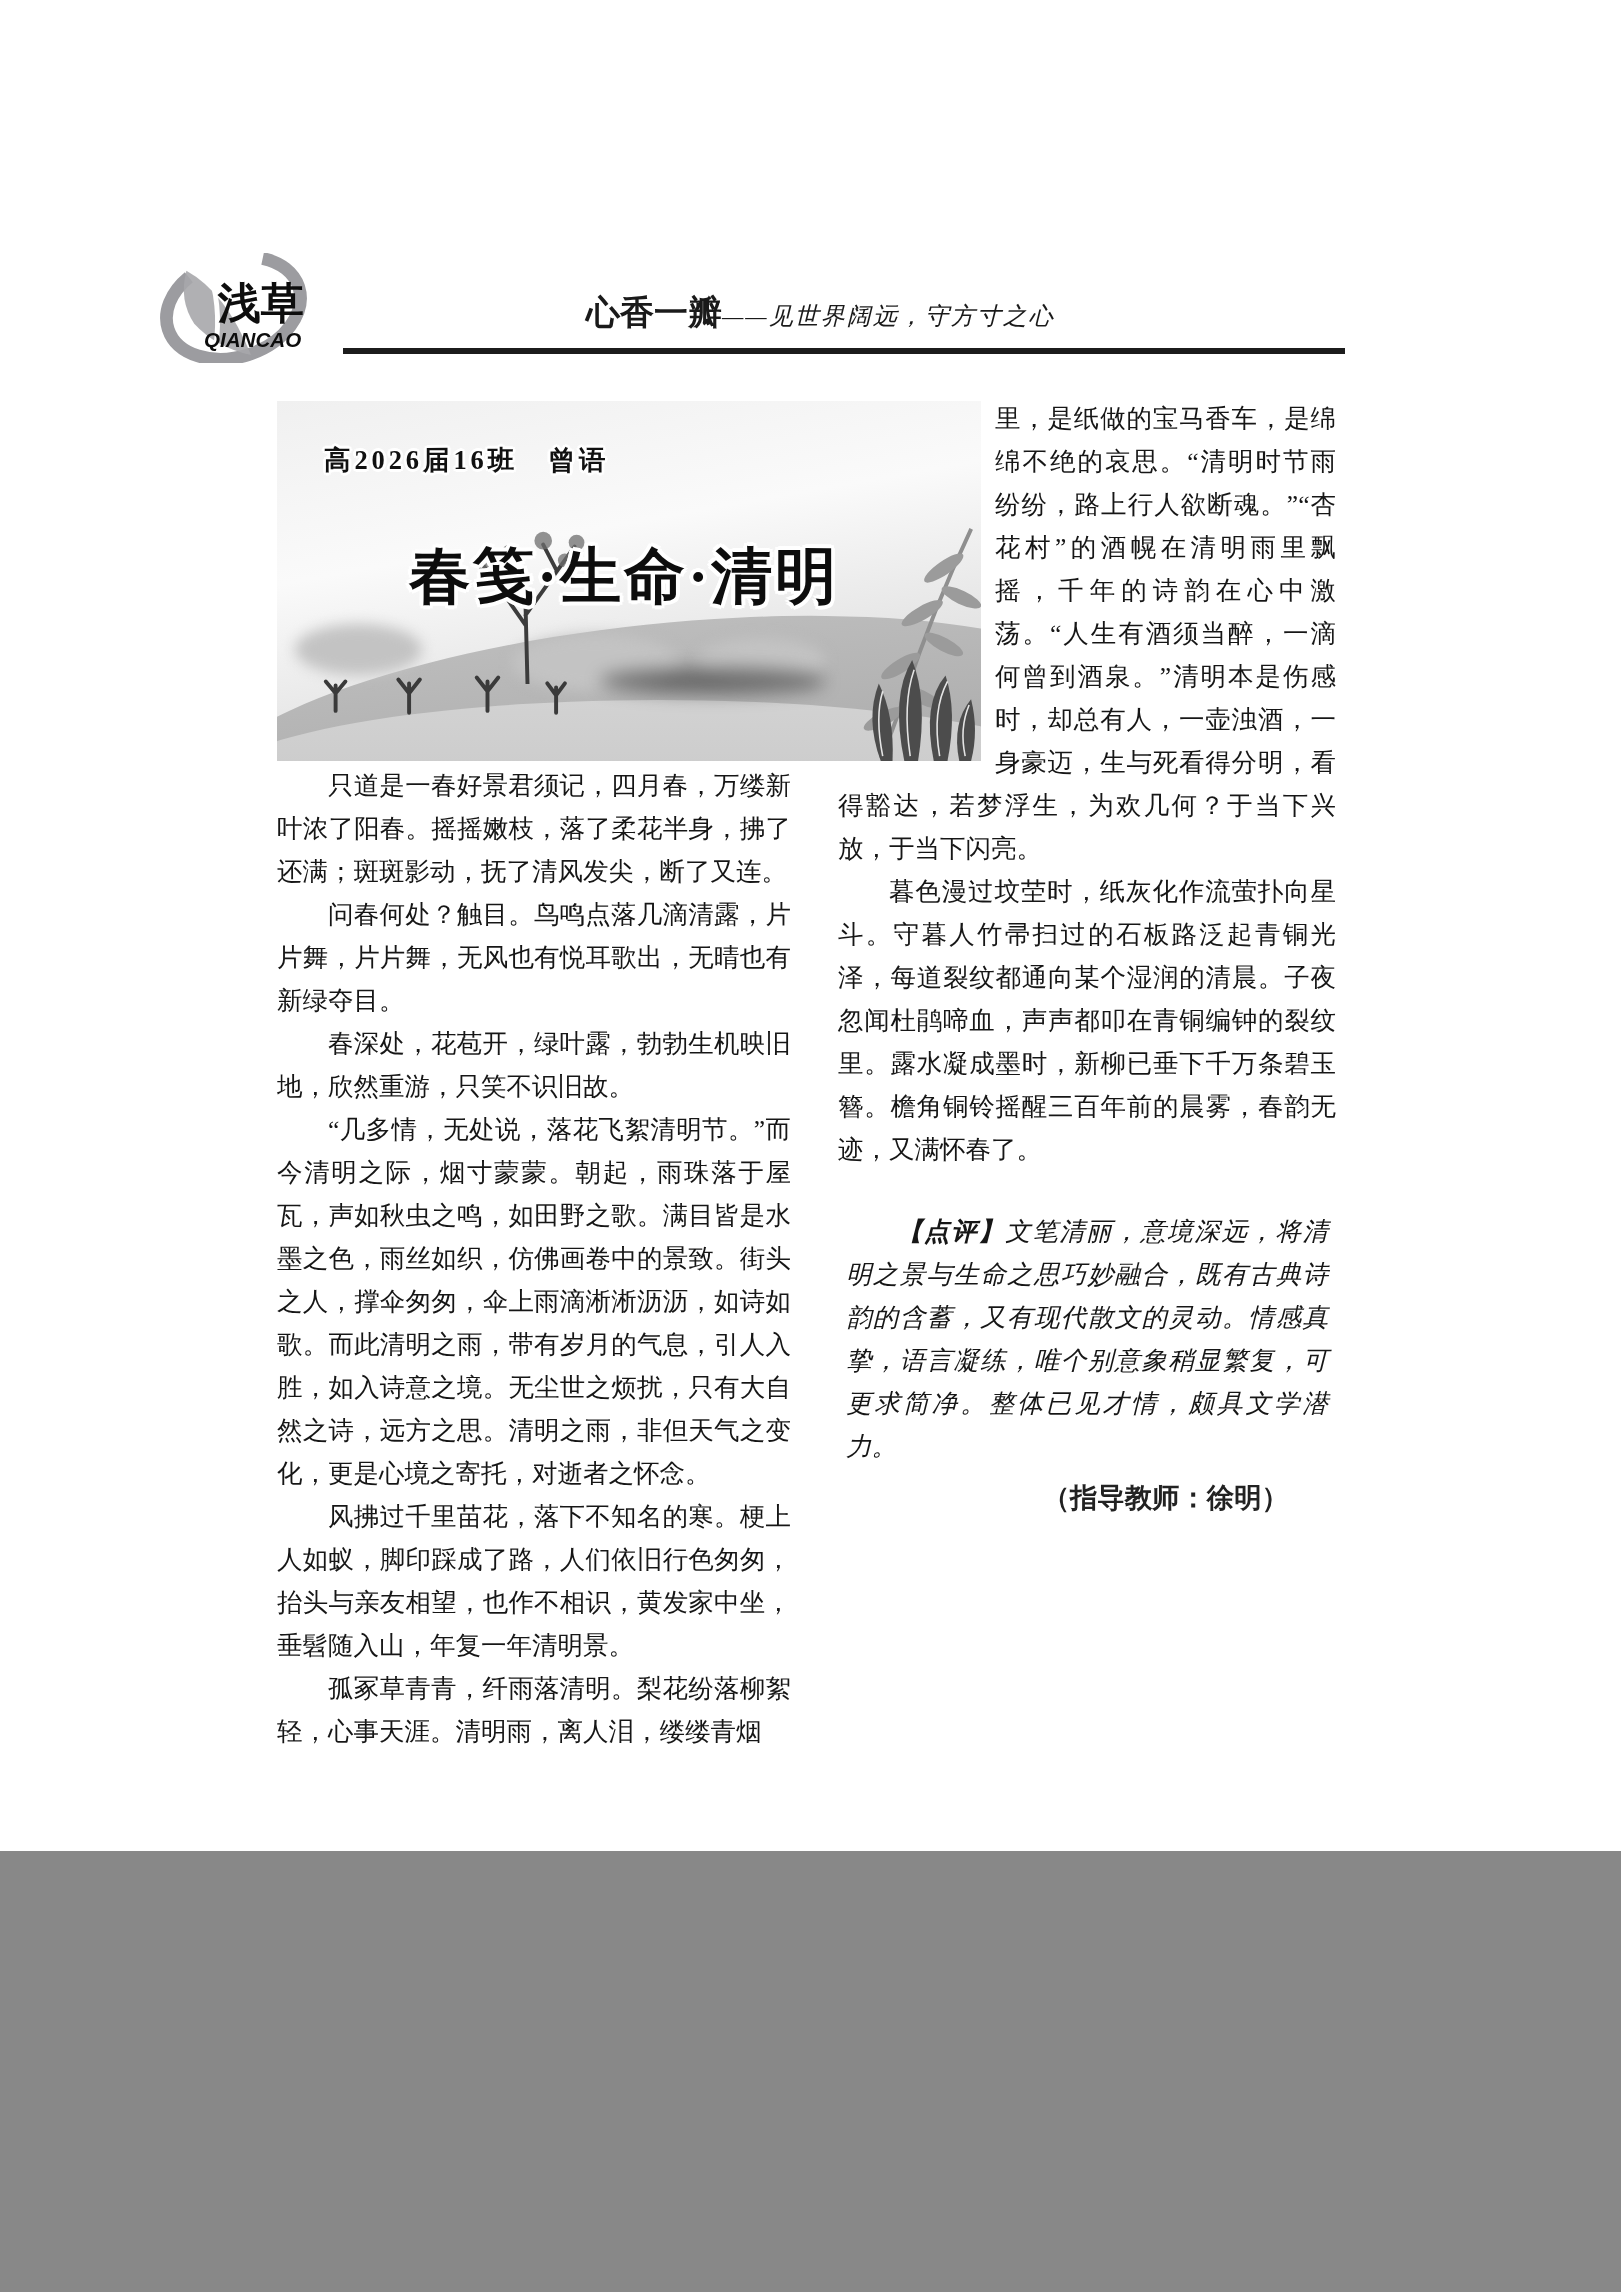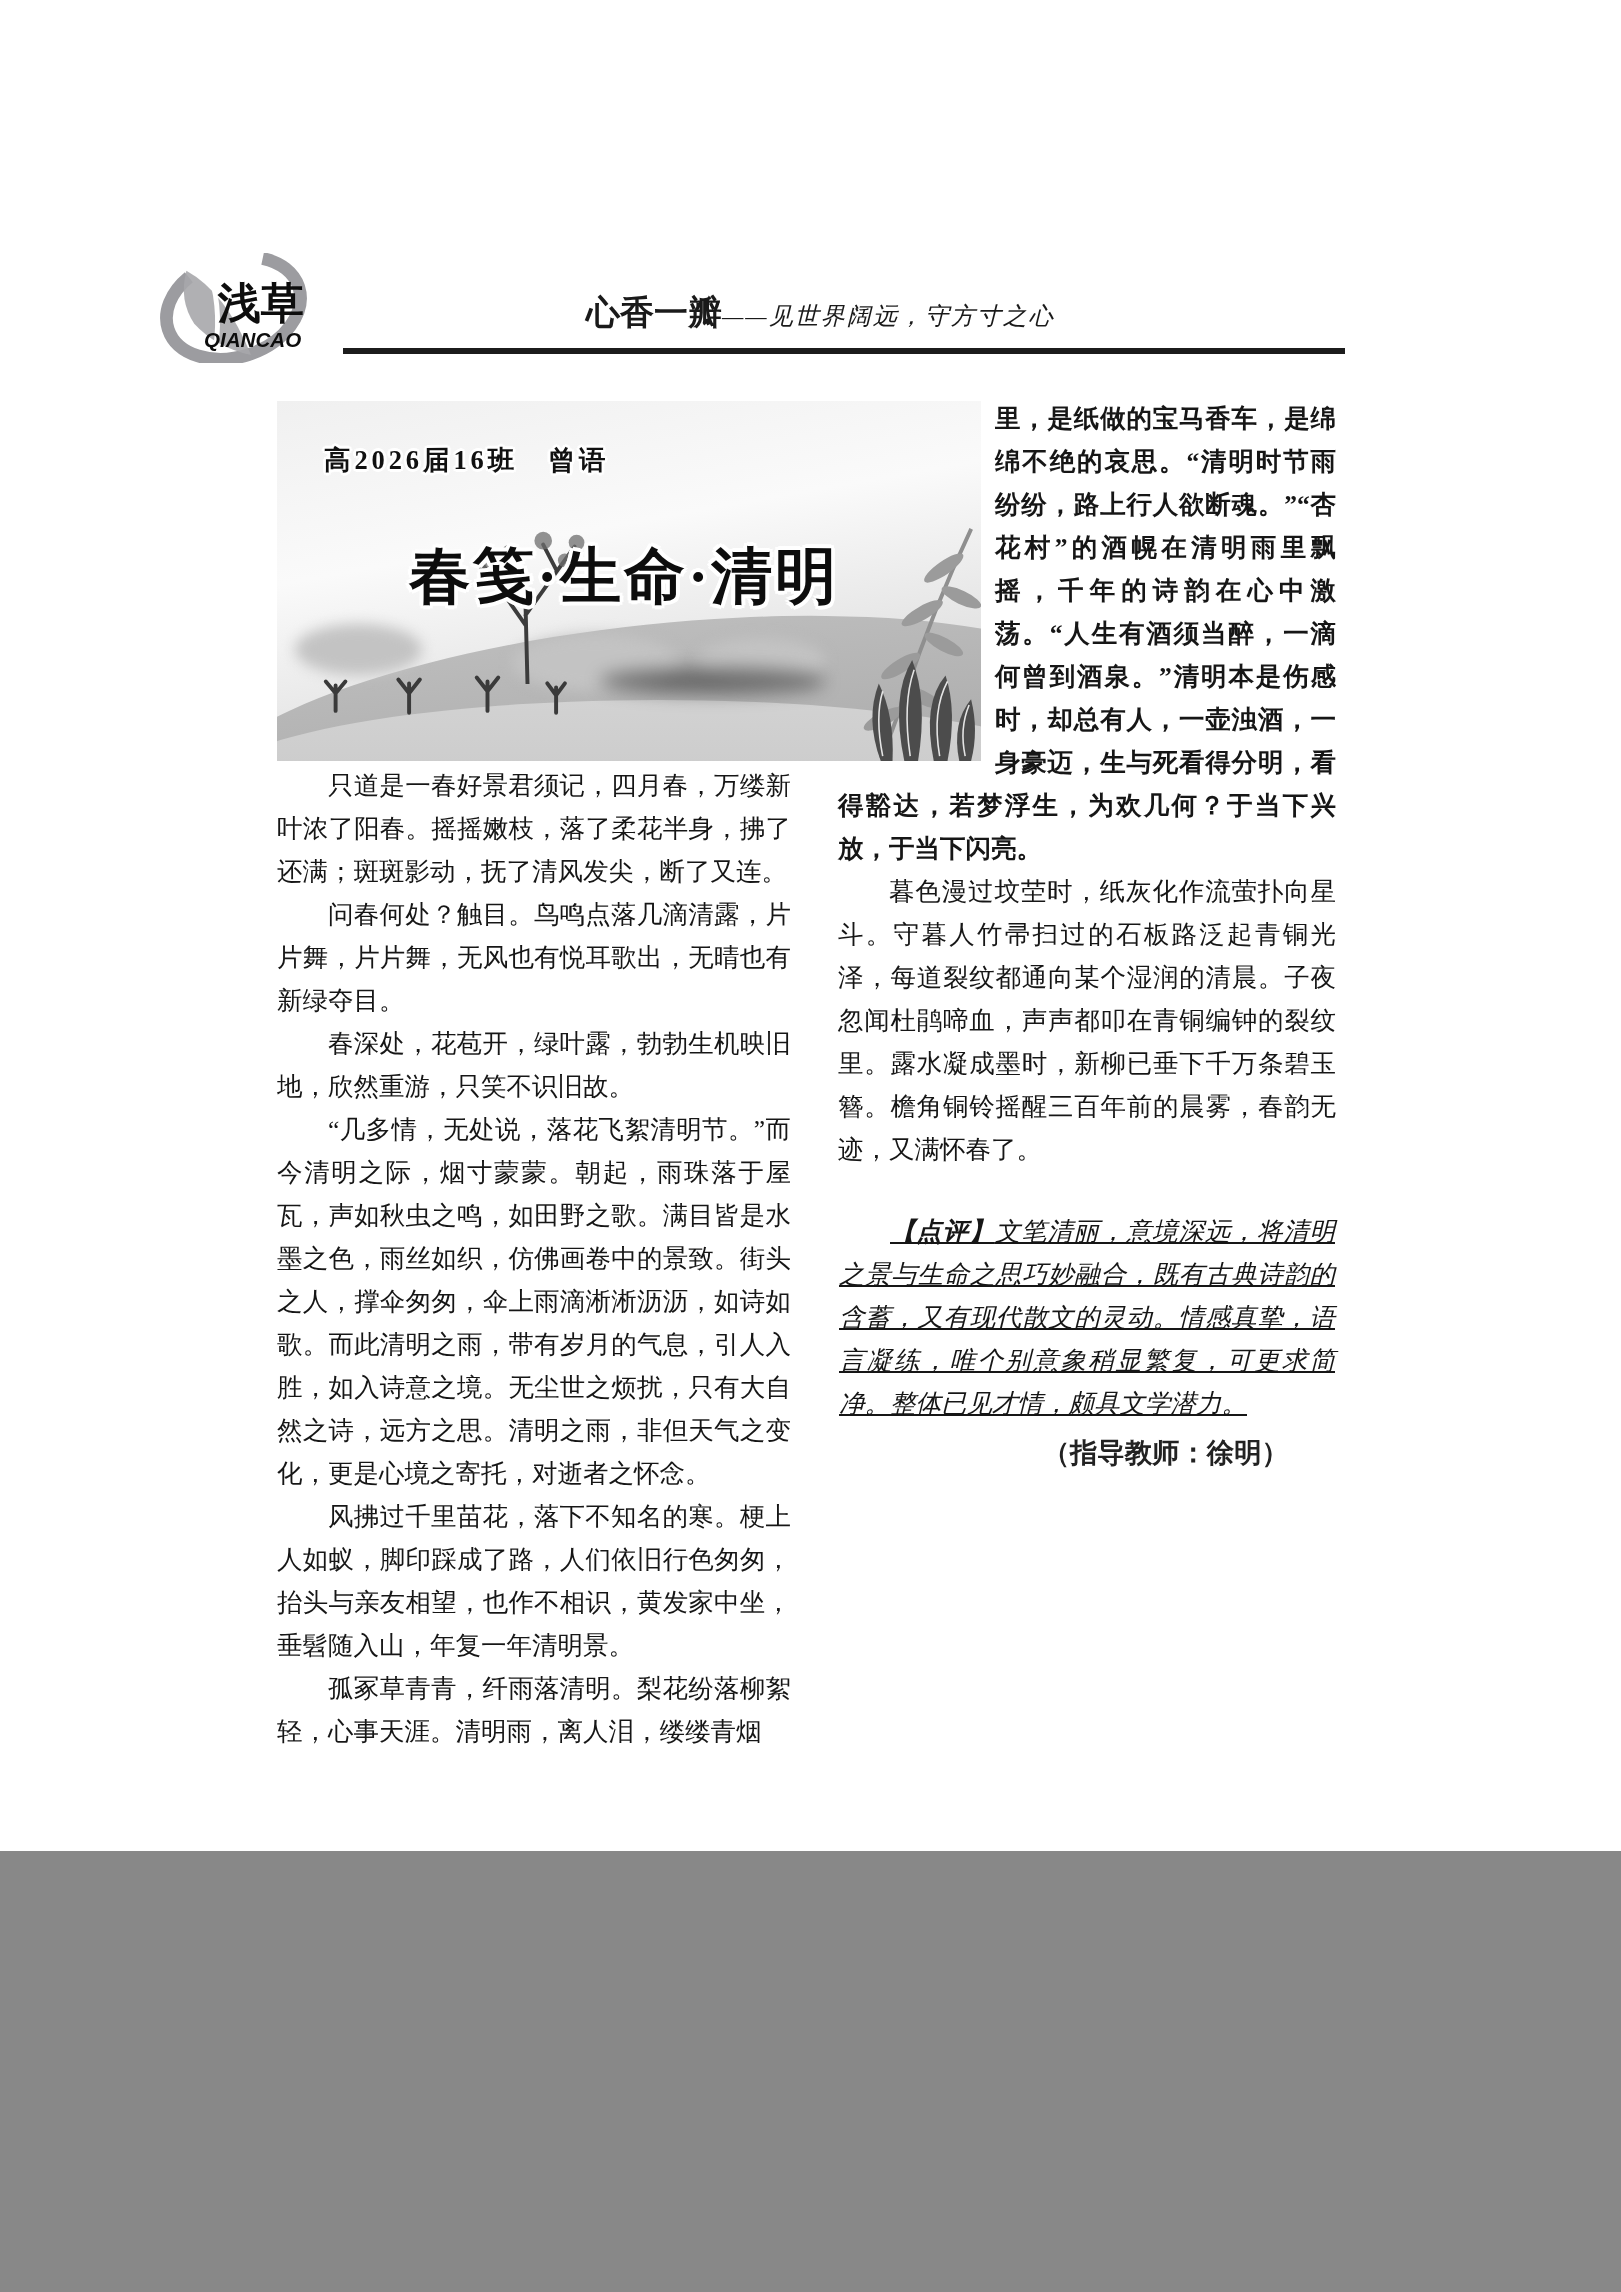--- a/index.html
+++ b/index.html
@@ -56,27 +56,27 @@
   }
   .deco{position:absolute;}
   
   .left-col{position:absolute; left:277px; top:764px; width:514px;}
   .right-col{position:absolute; left:838px; top:397px; width:498px;}
   .body-text p{
     margin:0; font-size:25.5px; line-height:43px; text-align:justify;
     text-indent:2em; color:#161616;
   }
   .right-col .banner-gap{float:left; width:157px; height:384px;}
-  .right-col p.no-indent{text-indent:0;font-weight:bold;}
+  .right-col p.no-indent{text-indent:0;}
   
   .review{
     margin-top:39px; font-size:25.5px; line-height:44px; text-align:justify;
     font-style:italic; color:#222;
   }
-  .review .review-first{text-indent:2em; margin:1px;text-decoration:underline;}
+  .review .review-first{text-indent:2em; margin:8px;}
   .review-label{font-weight:bold;}
   .teacher-line{
     margin-top:5.9px; text-align:right; padding-right:47px; font-style:normal;
     font-family:"Liberation Sans","DejaVu Sans",sans-serif; font-size:27.4px; font-weight:bold;
   }
   
   .page-num{
     position:absolute; left:288px; top:1927px; width:61px; height:49px;
     border:2.9px solid #222; border-radius:50%;
     display:flex; align-items:center; justify-content:center;

